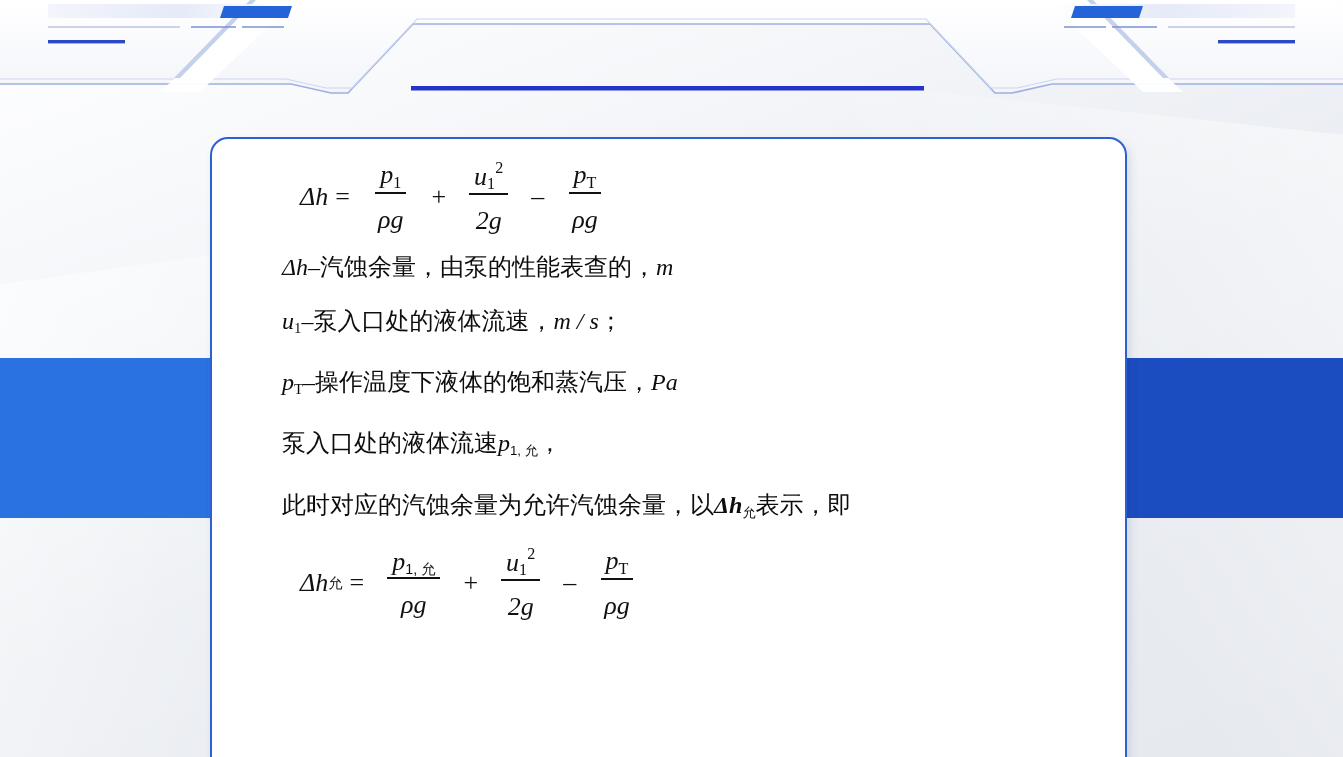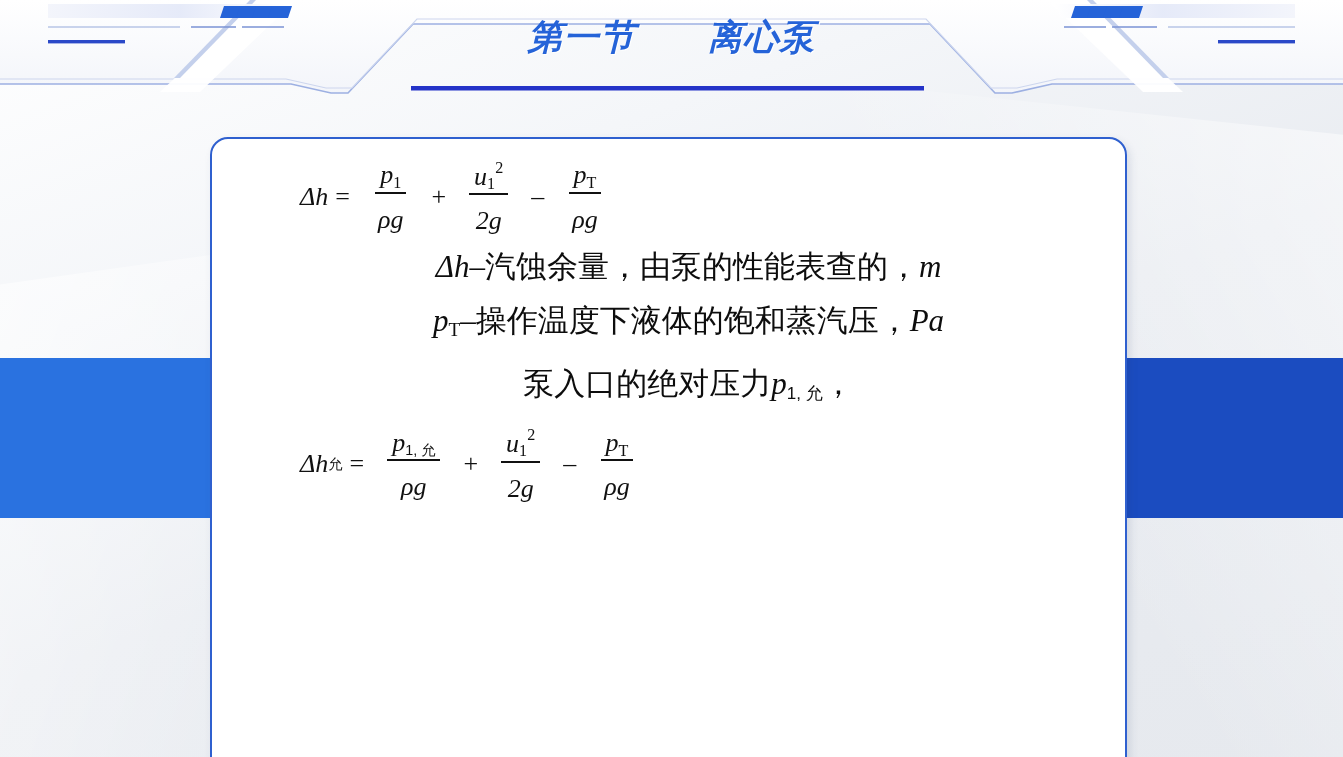--- a/index.html
+++ b/index.html
@@ -114,24 +114,23 @@
   .card-body {
     padding: 18px 30px 0 70px;
     color: #111111;
     font-size: 23px;
     line-height: 1.0;
   }
 
   .line {
     margin: 0 0 10px 0;
     white-space: nowrap;
-    font-size: 31px;
+    font-size: 24px;
     line-height: 44px;
     color: #0d0d0d;
-    text-align: center;
   }
 
   .it  { font-style: italic; }
   .itb { font-style: italic; font-weight: bold; }
   .sym { font-style: normal; }
 
   
   .math {
     display: inline-flex;
     align-items: center;
@@ -257,21 +256,20 @@
       <line x1="14" y1="27" x2="56" y2="27" stroke="#7b93d4" stroke-width="1.5"></line>
       <line x1="62" y1="27" x2="107" y2="27" stroke="#7b93d4" stroke-width="1.5"></line>
       <line x1="118" y1="27" x2="245" y2="27" stroke="#b8c6e6" stroke-width="1.3"></line>
       <rect x="168" y="40" width="125" height="3.4" fill="#2b49c8"></rect>
     </svg>
 
     <div class="band band-left"></div>
     <div class="band band-right"></div>
   </div>
 
-  <div class="title">第一节　　离心泵</div>
 
   <div class="card">
     <div class="card-body">
 
       <div class="formula-row">
         <span class="math">
           <span class="it">Δh</span>
           <span class="op">=</span>
           <span class="frac">
             <span class="num"><span class="it">p</span><sub>1</sub></span>
@@ -288,30 +286,36 @@
             <span class="den it">ρg</span>
           </span>
         </span>
       </div>
 
       <div class="line">
         <span class="it">Δh</span><span class="sym">–</span><span class="cn">汽蚀余量，由泵的性能表查的，</span><span class="it">m</span><span class="cn"></span>
       </div>
 
 
+      <div class="line">
+        <span class="it">u</span><sub>1</sub><span class="sym">–</span><span class="cn">泵入口处的液体流速，</span><span class="it">m / s</span><span class="cn">；</span>
+      </div>
 
       <div class="line">
         <span class="it">p</span><sub>T</sub><span class="sym">–</span><span class="cn">操作温度下液体的饱和蒸汽压，</span><span class="it">Pa</span><span class="cn"></span>
       </div>
 
 
       <div class="line">
-        <span class="cn">泵入口的绝对压力</span><span class="it">p</span><span class="cjk-sub">1, 允</span><span class="cn">，</span>
-      </div>
-
+        <span class="cn">泵入口处的液体流速</span><span class="it">p</span><span class="cjk-sub">1, 允</span><span class="cn">，</span>
+      </div>
+
+      <div class="line">
+        <span class="cn">此时对应的汽蚀余量为允许汽蚀余量，以</span><span class="itb">Δh</span><span class="cjk-sub">允</span><span class="cn">表示，即</span>
+      </div>
 
       <div class="formula-row second">
         <span class="math">
           <span class="it">Δh</span>
             <span class="cjk-sub">允</span>
           <span class="op">=</span>
           <span class="frac">
             <span class="num"><span class="it">p</span><span class="cjk-sub">1, 允</span></span>
             <span class="den it">ρg</span>
           </span>

